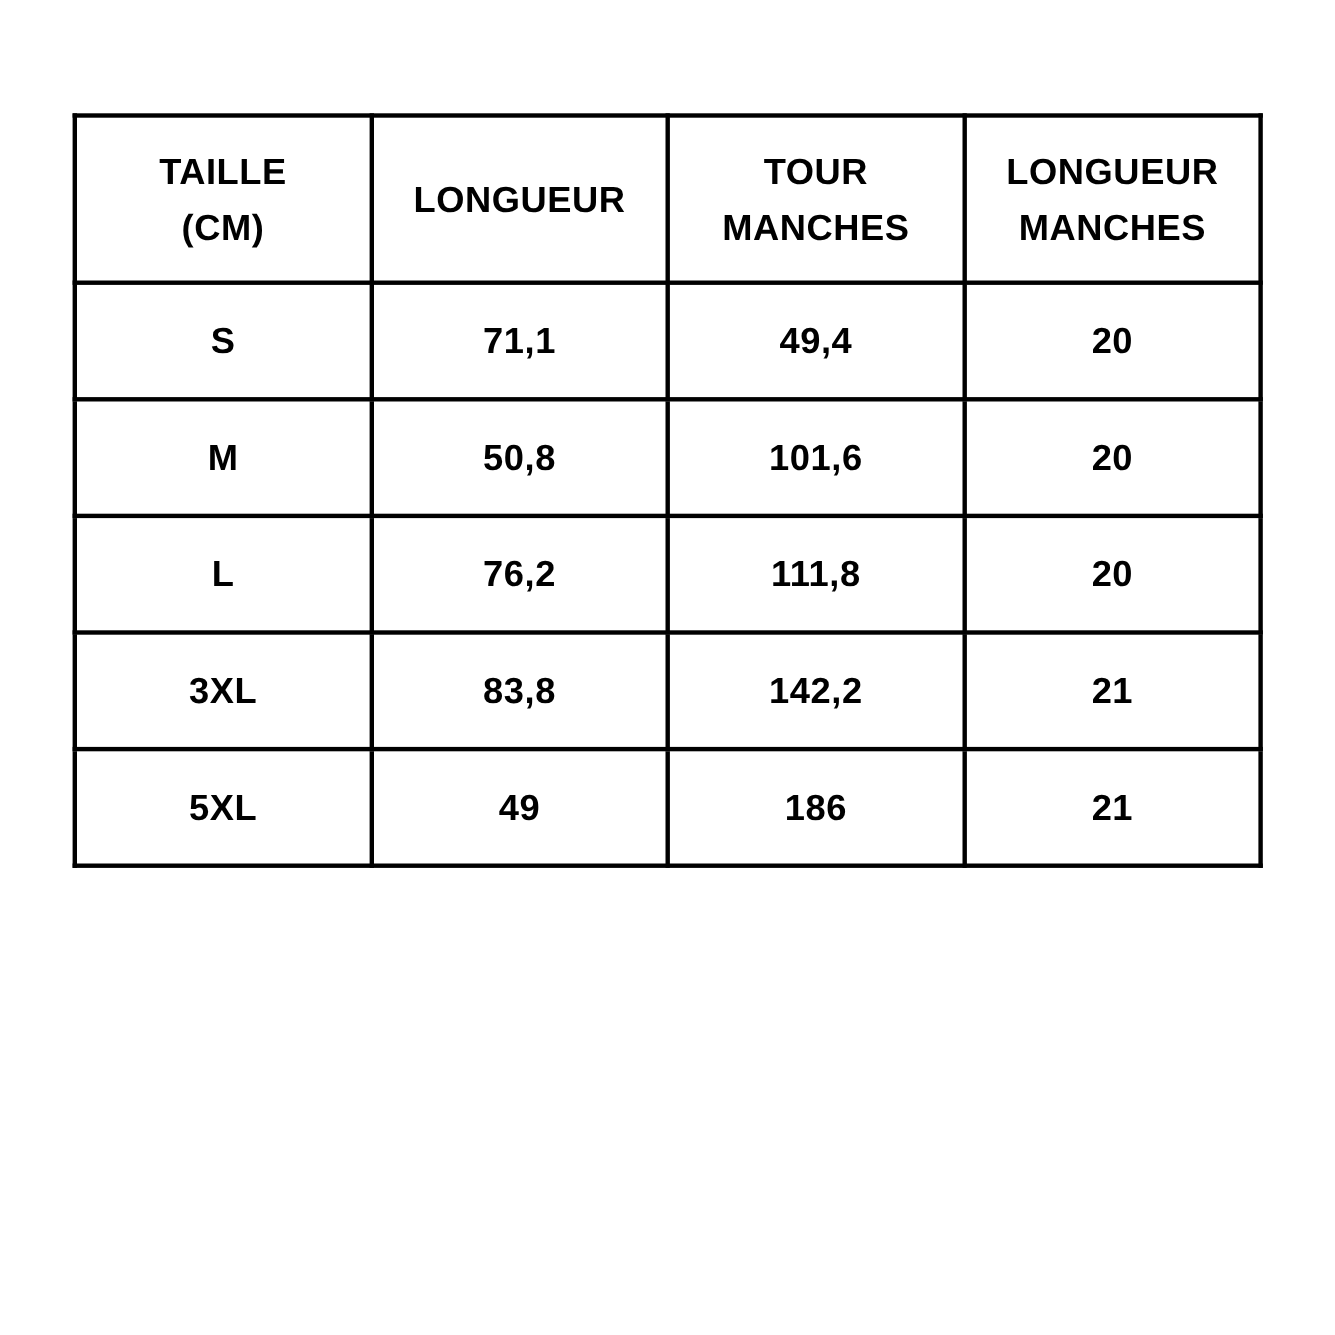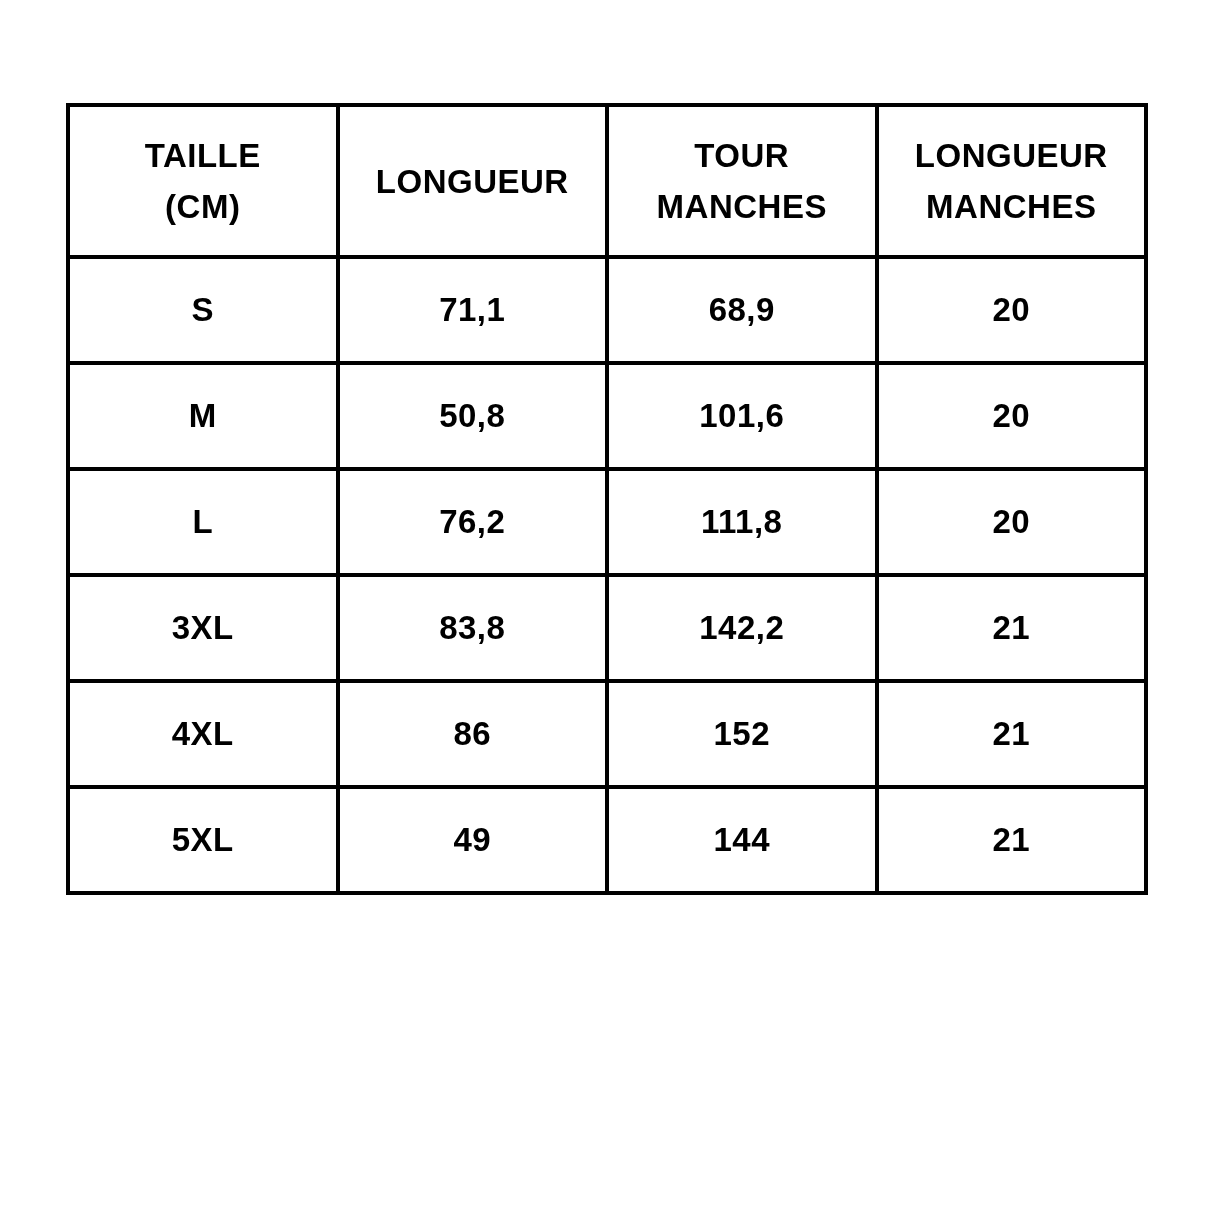--- a/index.html
+++ b/index.html
@@ -55,21 +55,21 @@
           <th>
             <div class="hline">LONGUEUR</div>
             <div class="hline">MANCHES</div>
           </th>
         </tr>
     </thead>
     <tbody>
         <tr>
           <td>S</td>
           <td>71,1</td>
-          <td>68,9</td>
+          <td>49,4</td>
           <td>20</td>
         </tr>
         <tr>
           <td>M</td>
           <td>50,8</td>
           <td>101,6</td>
           <td>20</td>
         </tr>
         <tr>
           <td>L</td>
@@ -77,26 +77,20 @@
           <td>111,8</td>
           <td>20</td>
         </tr>
         <tr>
           <td>3XL</td>
           <td>83,8</td>
           <td>142,2</td>
           <td>21</td>
         </tr>
         <tr>
-          <td>4XL</td>
-          <td>86</td>
-          <td>152</td>
-          <td>21</td>
-        </tr>
-        <tr>
           <td>5XL</td>
           <td>49</td>
-          <td>144</td>
+          <td>186</td>
           <td>21</td>
         </tr>
       </tbody>
   </table>
 </div>
 
 </body></html>

